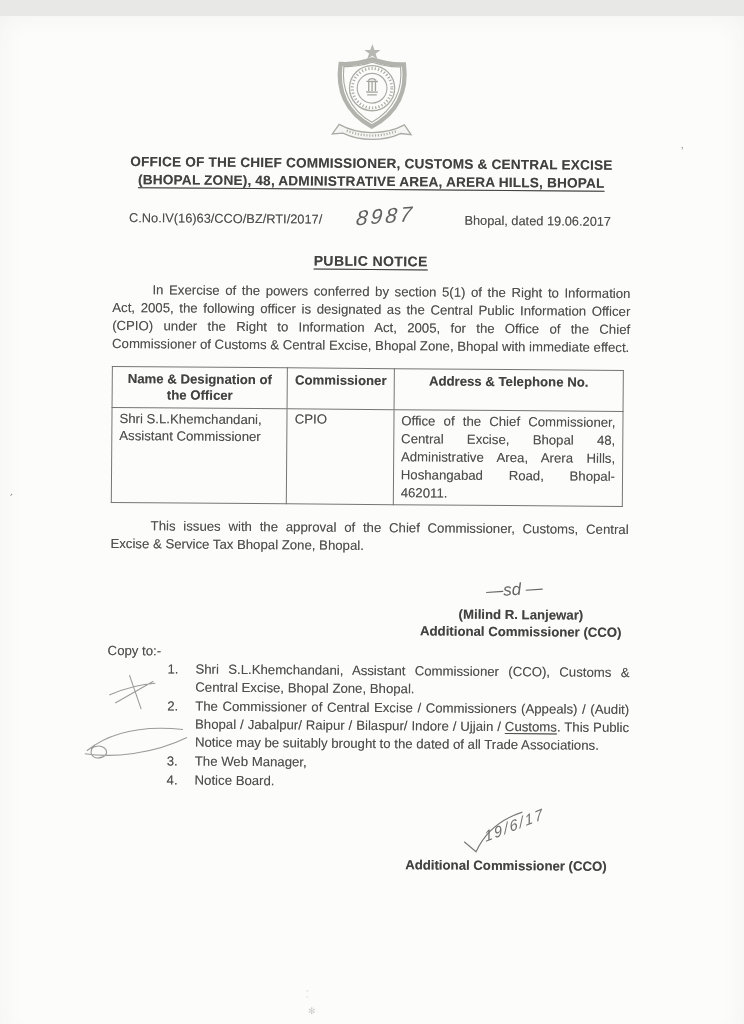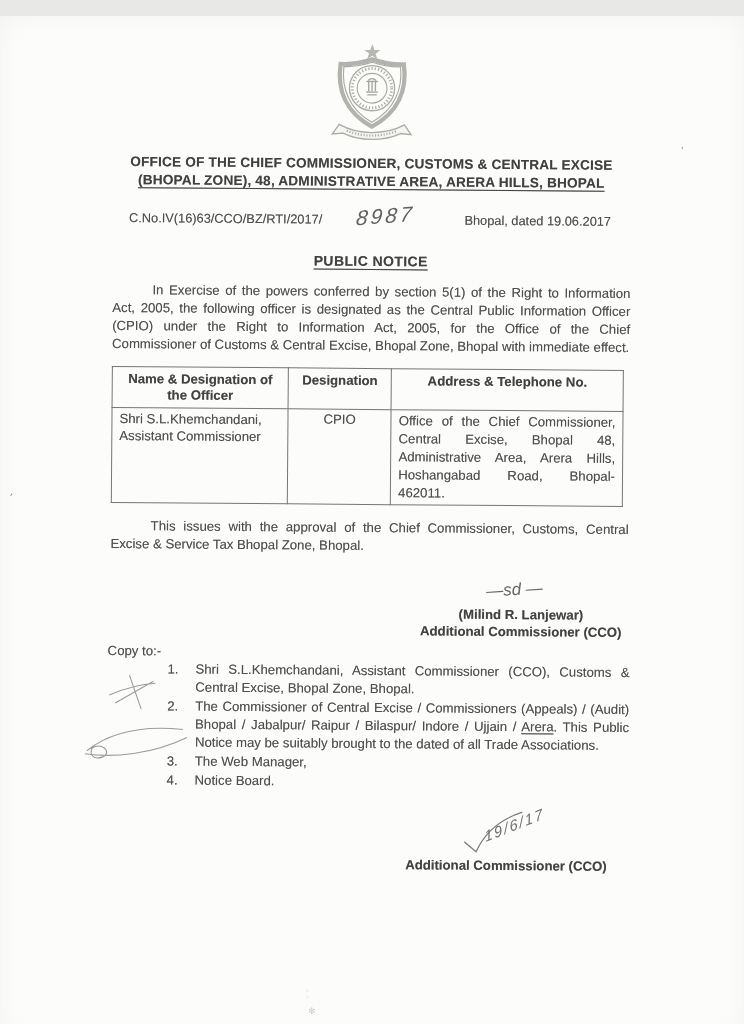--- a/index.html
+++ b/index.html
@@ -37,21 +37,21 @@
          text-decoration:underline;text-underline-offset:3px;letter-spacing:.4px;}
   
   .para{margin:14px 112px 0 114px;font-size:13.2px;line-height:18px;
         text-align:justify;text-indent:40px;}
   
   table.notice{border-collapse:collapse;margin:13px 0 0 114px;width:512px;
                font-size:13.2px;}
   table.notice th,table.notice td{border:1.6px solid #757575;padding:2px 7px;vertical-align:top;}
   table.notice th{font-weight:bold;color:#424242;text-align:center;line-height:16px;padding-top:4px;padding-bottom:4px;}
   td.c1{width:168px;line-height:17px;}
-  td.c2{width:90px;text-align:center;}
+  td.c2{width:90px;text-align:left;}
   td.c3{width:236px;text-align:justify;line-height:18px;}
   
   .sigblock{margin:24px 104px 0 auto;width:230px;text-align:center;}
   .sd{font-size:17px;transform:rotate(-4deg);display:inline-block;margin-right:14px;color:#666;}
   .signame{font-weight:bold;color:#424242;font-size:13.2px;line-height:17px;margin-top:6px;}
   .sigdesig{font-weight:bold;color:#424242;font-size:13.2px;line-height:17px;}
   
   .copy{position:relative;margin:6px 110px 0 112px;font-size:13.2px;}
   .copy-label{margin-bottom:2px;}
   .copy ol{list-style:none;margin:0;padding:0 0 0 60px;}
@@ -114,21 +114,21 @@
     </div>
 
     <div class="title">PUBLIC NOTICE</div>
 
     <p class="para">In Exercise of the powers conferred by section 5(1) of the Right to Information Act, 2005, the following officer is designated as the Central Public Information Officer (CPIO) under the Right to Information Act, 2005, for the Office of the Chief Commissioner of Customs &amp; Central Excise, Bhopal Zone, Bhopal with immediate effect.</p>
 
     <table class="notice">
       <thead>
         <tr>
           <th style="width:168px;">Name &amp; Designation of the Officer</th>
-          <th style="width:90px;">Designation</th>
+          <th style="width:90px;">Commissioner</th>
           <th>Address &amp; Telephone No.</th>
         </tr>
       </thead>
       <tbody>
         <tr>
           <td class="c1">Shri S.L.Khemchandani, Assistant Commissioner</td>
           <td class="c2">CPIO</td>
           <td class="c3">Office of the Chief Commissioner, Central Excise, Bhopal 48, Administrative Area, Arera Hills, Hoshangabad Road, Bhopal-462011.</td>
         </tr>
       </tbody>
@@ -144,21 +144,21 @@
 
     <div class="copy">
       <div class="copy-label">Copy to:-</div>
       <ol>
         <li>
           <span class="num">1.</span>
           <span class="itxt">Shri S.L.Khemchandani, Assistant Commissioner (CCO), Customs &amp; Central Excise, Bhopal Zone, Bhopal.</span>
         </li>
         <li>
           <span class="num">2.</span>
-          <span class="itxt"><span>The Commissioner of Central Excise / Commissioners (Appeals) / (Audit) Bhopal / Jabalpur/ Raipur / Bilaspur/ Indore / Ujjain / </span><span class="u2">Arera</span><span>.  This Public Notice may be suitably brought to the dated of all Trade Associations.</span></span>
+          <span class="itxt"><span>The Commissioner of Central Excise / Commissioners (Appeals) / (Audit) Bhopal / Jabalpur/ Raipur / Bilaspur/ Indore / Ujjain / </span><span class="u2">Customs</span><span>.  This Public Notice may be suitably brought to the dated of all Trade Associations.</span></span>
         </li>
         <li>
           <span class="num">3.</span>
           <span class="itxt">The Web Manager,</span>
         </li>
         <li>
           <span class="num">4.</span>
           <span class="itxt">Notice Board.</span>
         </li>
       </ol>

